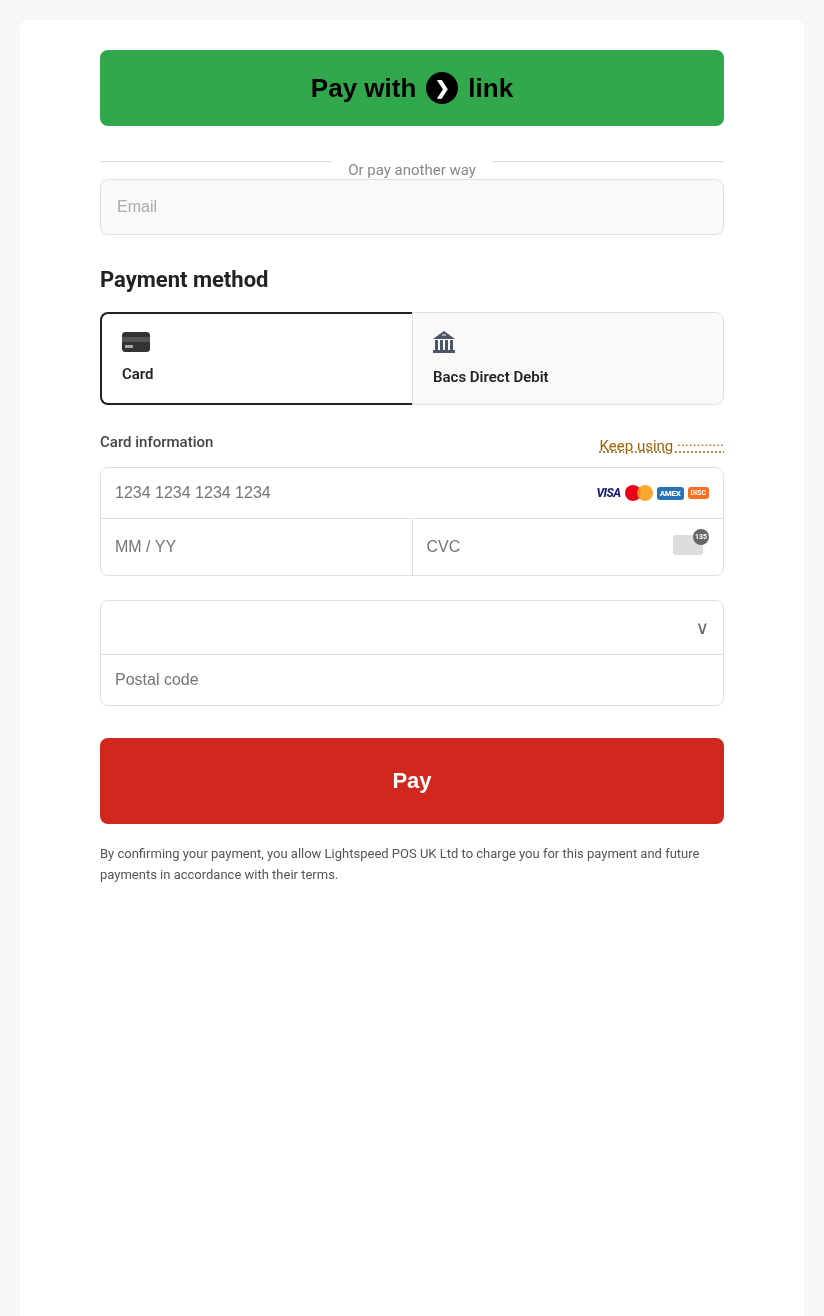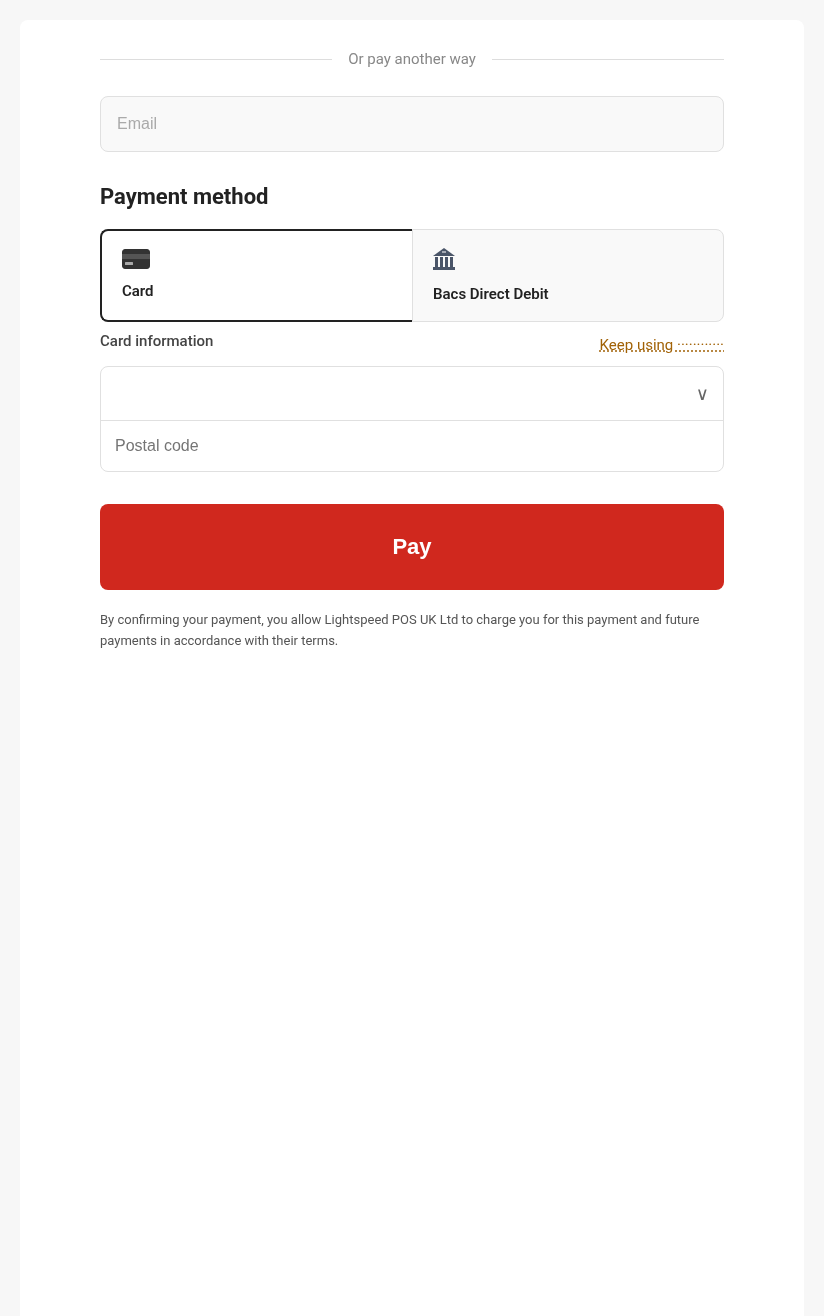--- a/index.html
+++ b/index.html
@@ -49,23 +49,22 @@
       background: #000000;
       border-radius: 50%;
       color: #ffffff;
       font-size: 18px;
       font-weight: 800;
     }
 
     
     .divider {
       display: flex;
-      align-items: center;
+      align-items: flex-start;
       gap: 16px;
-      margin-bottom: 28px;
       color: #888;
       font-size: 15px;
     }
 
     .divider::before,
     .divider::after {
       content: '';
       flex: 1;
       height: 1px;
       background: #ddd;
@@ -93,21 +92,21 @@
       font-size: 22px;
       font-weight: 700;
       color: #222;
       margin-bottom: 20px;
     }
 
     
     .payment-tabs {
       display: flex;
       gap: 0;
-      margin-bottom: 10px;
+      margin-bottom: 28px;
     }
 
     .payment-tab {
       flex: 1;
       border: 1.5px solid #e0e0e0;
       background: #fff;
       padding: 18px 20px;
       cursor: pointer;
       display: flex;
       flex-direction: column;
@@ -400,20 +399,25 @@
       font-size: 20px;
       color: #4a5568;
     }
   </style>
 </head>
 <body>
 
 <div class="container">
 
   
+  <button class="pay-with-link-btn">
+    <span>Pay with</span>
+    <span class="link-logo-circle">❯</span>
+    <span style="font-weight:700;">link</span>
+  </button>
 
   
   <div class="divider">
     <span>Or pay another way</span>
   </div>
 
   
   <input class="email-field" type="email" placeholder="Email" style="">
 
   
@@ -451,20 +455,47 @@
     </div>
   </div>
 
   
   <div>
     <div class="card-info-header" style="margin-bottom:8px;">
       <span class="field-label">Card information</span>
       <span class="keep-using-text">Keep using ············</span>
     </div>
 
+    <div class="card-input-wrapper">
+
+      <div class="card-number-row">
+        <input class="card-number-input" type="text" placeholder="1234 1234 1234 1234" style="">
+        <div class="card-brands">
+          <span class="brand-visa">VISA</span>
+          <span class="brand-mc">
+            <span class="mc-left"></span>
+            <span class="mc-right"></span>
+          </span>
+          <span class="brand-amex">AMEX</span>
+          <span class="brand-discover">DISC</span>
+        </div>
+      </div>
+
+      <div class="card-expiry-cvc-row">
+        <input class="expiry-input" type="text" placeholder="MM / YY" style="">
+        <div class="cvc-input-wrapper">
+          <input class="cvc-text" type="text" placeholder="CVC" style="">
+          <div class="cvc-card-icon">
+            <div class="cvc-card-body">
+              <div class="cvc-badge">135</div>
+            </div>
+          </div>
+        </div>
+      </div>
+    </div>
   </div>
 
   
 
   
   <div class="country-section">
     <div class="country-region-wrapper">
       <div class="country-select-row">
         <span class="country-select-placeholder"></span>
         <span class="chevron-down">∨</span>

